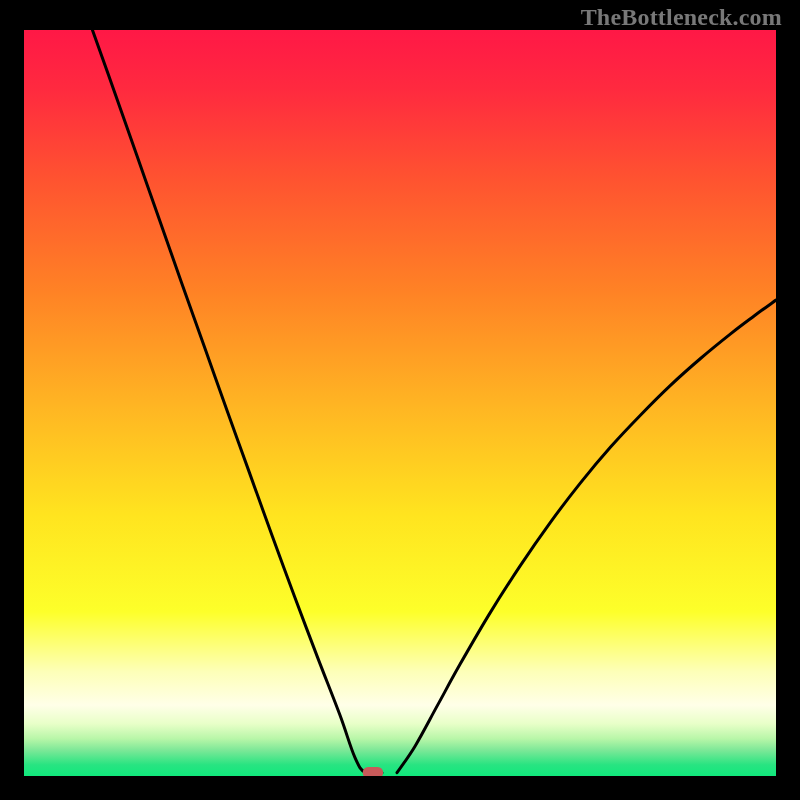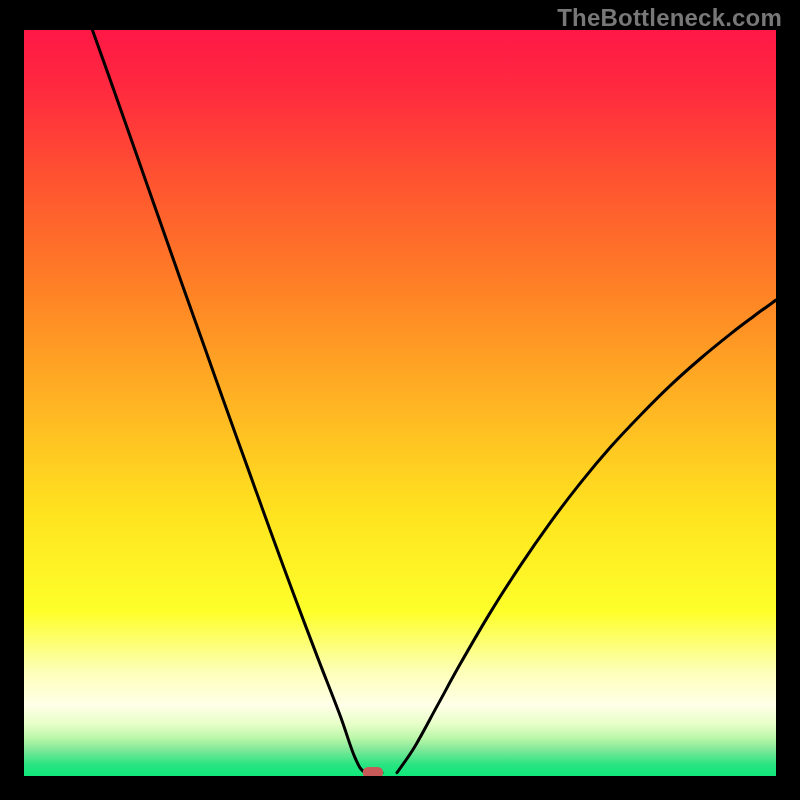--- a/index.html
+++ b/index.html
@@ -13,21 +13,21 @@
   .frame {
     position: relative;
     width: 800px;
     height: 800px;
     background: #000000;
   }
   .watermark {
     position: absolute;
     top: 4px;
     right: 18px;
-    font-family: Liberation Sans, sans-serif;
+    font-family: Liberation Serif, serif;
     font-size: 24px;
     font-weight: 600;
     color: #787878;
     letter-spacing: 0.2px;
     z-index: 10;
   }
   .plot {
     position: absolute;
     left: 24px;
     top: 30px;

